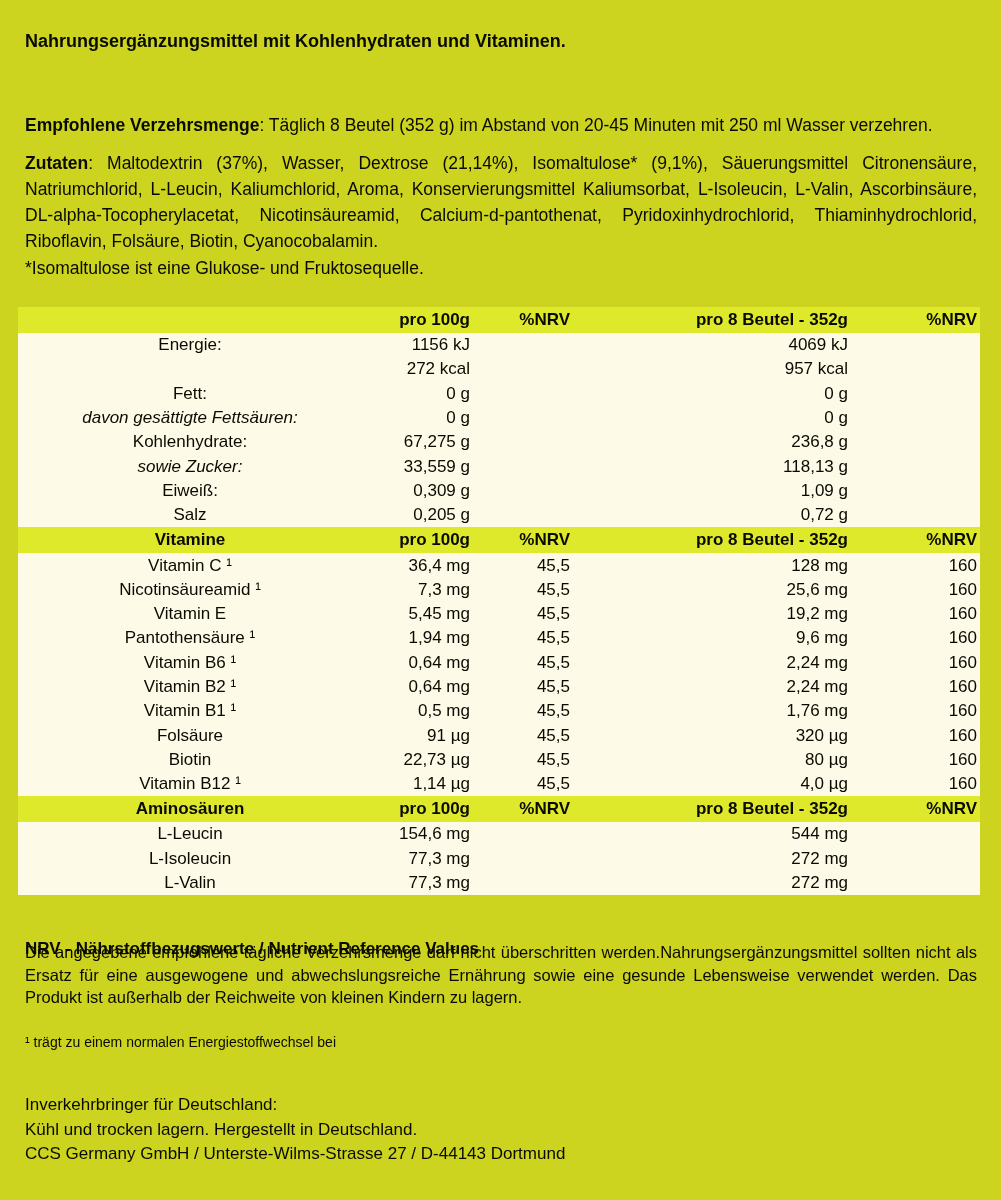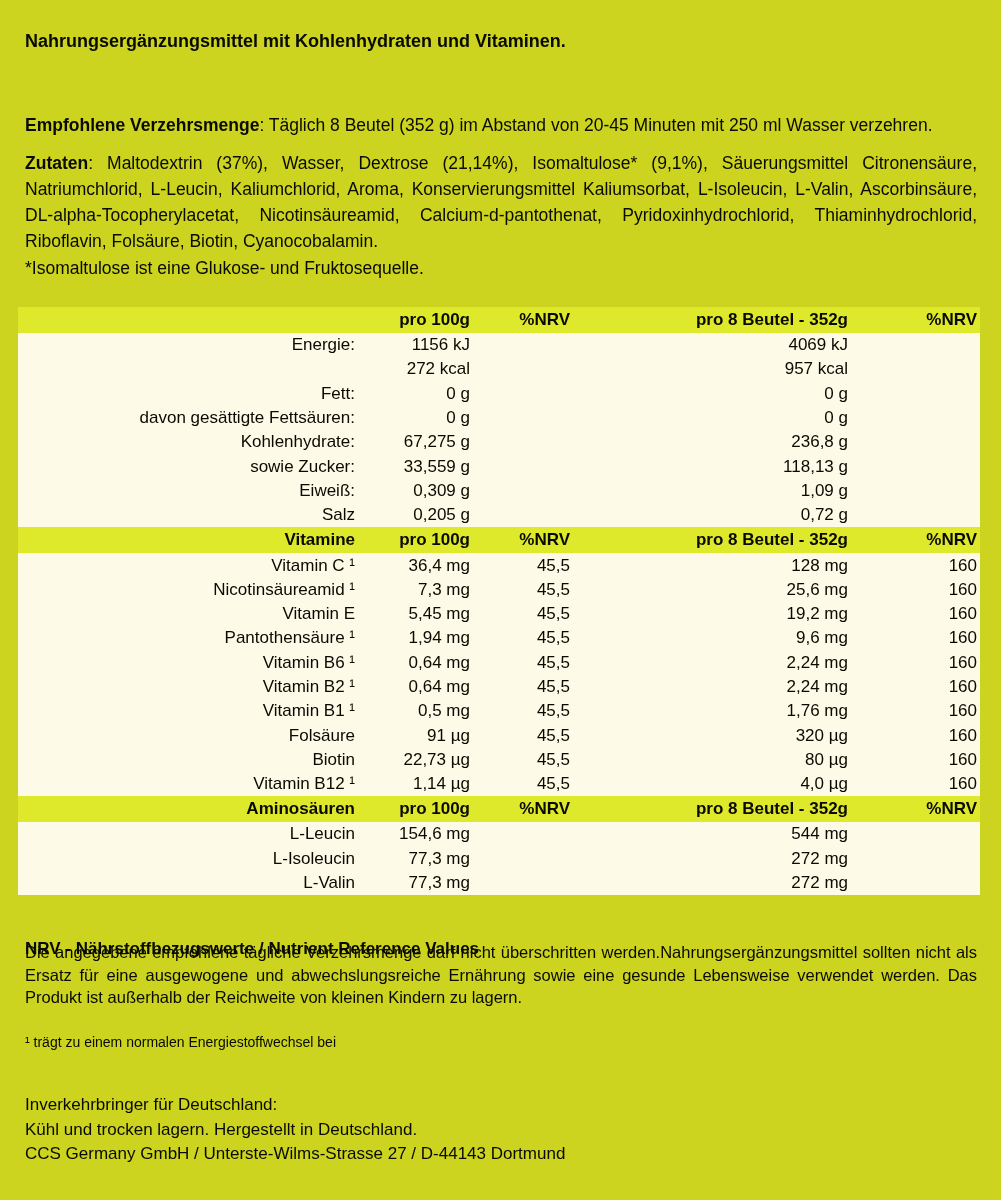--- a/index.html
+++ b/index.html
@@ -15,22 +15,22 @@
   .title{top:30px;font-size:18px;font-weight:bold;line-height:23px;}
   .p-dosage{top:86px;font-size:17.5px;line-height:27px;text-align:justify;margin-top:26px;}
   .p-ingredients{top:150px;font-size:17.5px;line-height:26px;text-align:justify;}
   .p-footnote-iso{top:257px;font-size:17.5px;line-height:22px;}
   .bold{font-weight:bold;}
   .table-wrap{position:absolute;left:18px;top:307px;width:962px;}
   table{border-collapse:collapse;table-layout:fixed;width:962px;font-size:17px;}
   td{padding:0;overflow:hidden;white-space:nowrap;vertical-align:middle;}
   tr.band td{background:#dfe92c;height:26px;font-weight:bold;}
   tr.data td{background:#fdfae8;height:24.3px;}
-  td.lbl{padding-left:7px;text-align:right;}
-  td.lbl.indent{}
+  td.lbl{padding-left:7px;text-align:center;}
+  td.lbl.indent{font-style:italic;}
   td.num{text-align:right;}
   td.c2{}
   td.c3{padding-right:5px;}
   td.c4{padding-right:2px;}
   td.c5{padding-right:3px;}
   .nrv-note{top:899px;font-size:17px;font-weight:bold;line-height:20px;margin-top:40px;}
   .p-disclaimer{top:941px;font-size:16.5px;line-height:22.5px;text-align:justify;}
   .p-footnote1{top:1031px;font-size:14px;line-height:22px;}
   .p-storage{top:1093px;font-size:17px;line-height:24.5px;}
 </style>

